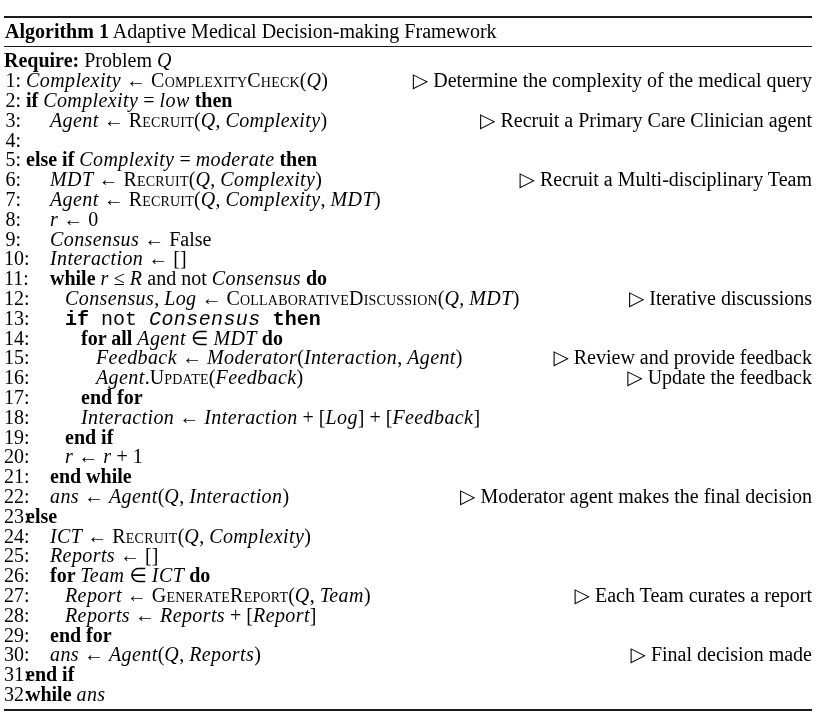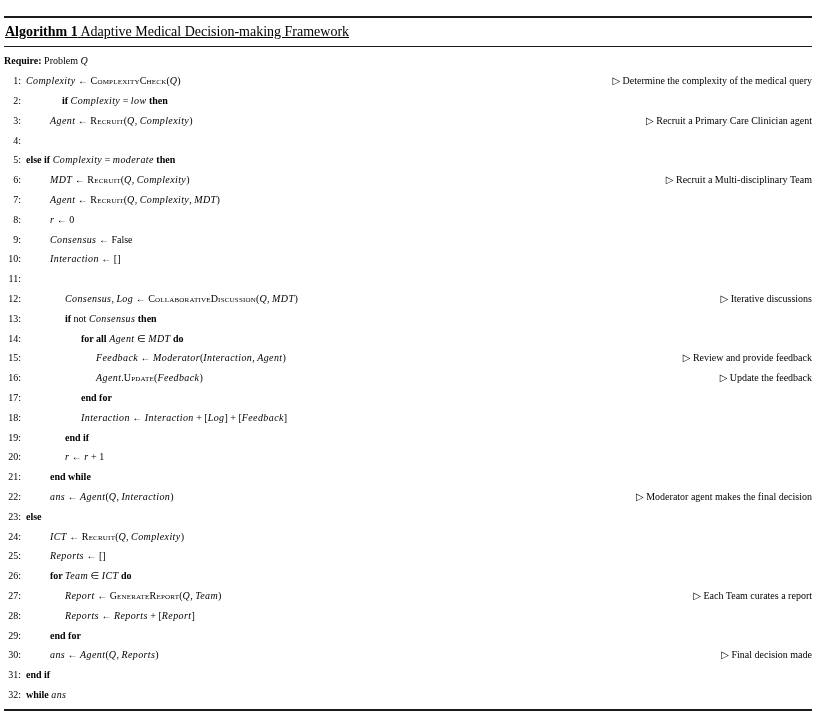--- a/index.html
+++ b/index.html
@@ -6,23 +6,23 @@
   .page {
     position:relative; width:830px; height:721px; background:#ffffff;
     font-family:"Liberation Serif", serif; color:#000;
     overflow:hidden; box-sizing:border-box;
   }
   .algo { margin-left:4px; width:808px; }
   .rule { background:#1c1c1c; width:100%; }
   .rule.thick { height:2px; }
   .rule.thin  { height:1.4px; }
   .toprule { margin-top:16px; }
-  .title { font-size:14px; line-height:21px; padding:3px 1px 4px 1px; white-space:pre;text-decoration:underline; }
+  .title { font-size:20px; line-height:21px; padding:3px 1px 4px 1px; white-space:pre; }
   .title .t-label { font-weight:bold; }
-  .algo-body { padding-top:4px; font-size:10px; }
+  .algo-body { padding-top:4px; font-size:20px; }
   .line { display:flex; align-items:baseline; height:19.8px; line-height:19.8px; white-space:pre; }
   .num { flex:0 0 17px; width:17px; text-align:right; }
   .code { }
   .comment { margin-left:auto; padding-left:8px; text-align:right; }
   .kw { font-weight:bold; }
   .vr { font-style:italic; letter-spacing:0.4px; }
   .fn { font-variant:small-caps; letter-spacing:0.2px; }
   .tx { }
   .req-label { font-weight:bold; }
   .botrule { margin-top:4px; }
@@ -31,32 +31,32 @@
 <body>
 
 <div class="page">
   <div class="algo">
     <div class="rule thick toprule"></div>
     <div class="title"><span class="t-label">Algorithm 1</span><span class="t-text"> Adaptive Medical Decision-making Framework</span></div>
     <div class="rule thin"></div>
     <div class="algo-body">
       <div class="line"><span class="req-label">Require:</span><span class="code" id="require-code"><span class="tx"> Problem </span><span class="vr">Q</span></span></div>
     <div class="line"><span class="num">1:</span><span class="code" style="padding-left: 5px;"><span class="vr">Complexity</span><span class="tx"> ← </span><span class="fn">ComplexityCheck</span><span class="tx">(</span><span class="vr">Q</span><span class="tx">)</span></span><span class="comment">▷ Determine the complexity of the medical query</span></div>
-        <div class="line"><span class="num">2:</span><span class="code" style="padding-left: 5px; margin-left: 36px;"><span class="kw">if </span><span class="vr">Complexity</span><span class="tx"> = </span><span class="vr">low</span><span class="kw"> then</span></span></div>
+        <div class="line"><span class="num">2:</span><span class="code" style="padding-left: 5px;"><span class="kw">if </span><span class="vr">Complexity</span><span class="tx"> = </span><span class="vr">low</span><span class="kw"> then</span></span></div>
         <div class="line"><span class="num">3:</span><span class="code" style="padding-left: 29px;"><span class="vr">Agent</span><span class="tx"> ← </span><span class="fn">Recruit</span><span class="tx">(</span><span class="vr">Q</span><span class="tx">, </span><span class="vr">Complexity</span><span class="tx">)</span></span><span class="comment">▷ Recruit a Primary Care Clinician agent</span></div>
         <div class="line"><span class="num">4:</span></div>
         <div class="line"><span class="num">5:</span><span class="code" style="padding-left: 5px;"><span class="kw">else if </span><span class="vr">Complexity</span><span class="tx"> = </span><span class="vr">moderate</span><span class="kw"> then</span></span></div>
         <div class="line"><span class="num">6:</span><span class="code" style="padding-left: 29px;"><span class="vr">MDT</span><span class="tx"> ← </span><span class="fn">Recruit</span><span class="tx">(</span><span class="vr">Q</span><span class="tx">, </span><span class="vr">Complexity</span><span class="tx">)</span></span><span class="comment">▷ Recruit a Multi-disciplinary Team</span></div>
         <div class="line"><span class="num">7:</span><span class="code" style="padding-left: 29px;"><span class="vr">Agent</span><span class="tx"> ← </span><span class="fn">Recruit</span><span class="tx">(</span><span class="vr">Q</span><span class="tx">, </span><span class="vr">Complexity</span><span class="tx">, </span><span class="vr">MDT</span><span class="tx">)</span></span></div>
         <div class="line"><span class="num">8:</span><span class="code" style="padding-left: 29px;"><span class="vr">r</span><span class="tx"> ← 0</span></span></div>
         <div class="line"><span class="num">9:</span><span class="code" style="padding-left: 29px;"><span class="vr">Consensus</span><span class="tx"> ← False</span></span></div>
         <div class="line"><span class="num">10:</span><span class="code" style="padding-left: 29px;"><span class="vr">Interaction</span><span class="tx"> ← []</span></span></div>
-        <div class="line"><span class="num">11:</span></div>
+        <div class="line"><span class="num">11:</span><span class="code" style="padding-left: 29px;"><span class="kw">while </span><span class="vr">r</span><span class="tx"> ≤ </span><span class="vr">R</span><span class="tx"> and not </span><span class="vr">Consensus</span><span class="kw"> do</span></span></div>
         <div class="line"><span class="num">12:</span><span class="code" style="padding-left: 44px;"><span class="vr">Consensus</span><span class="tx">, </span><span class="vr">Log</span><span class="tx"> ← </span><span class="fn">CollaborativeDiscussion</span><span class="tx">(</span><span class="vr">Q</span><span class="tx">, </span><span class="vr">MDT</span><span class="tx">)</span></span><span class="comment">▷ Iterative discussions</span></div>
-        <div class="line"><span class="num">13:</span><span class="code" style="padding-left: 44px;"><span class="kw">if</span><span class="tx"> not </span><span class="vr">Consensus</span><span class="kw"> then</span></span></div>
+        <div class="line"><span class="num">13:</span><span class="code" style="padding-left: 44px; font-family: Liberation Mono, monospace;"><span class="kw">if</span><span class="tx"> not </span><span class="vr">Consensus</span><span class="kw"> then</span></span></div>
         <div class="line"><span class="num">14:</span><span class="code" style="padding-left: 60px;"><span class="kw">for all </span><span class="vr">Agent</span><span class="tx"> ∈ </span><span class="vr">MDT</span><span class="kw"> do</span></span></div>
         <div class="line"><span class="num">15:</span><span class="code" style="padding-left: 75px;"><span class="vr">Feedback</span><span class="tx"> ← </span><span class="vr">Moderator</span><span class="tx">(</span><span class="vr">Interaction</span><span class="tx">, </span><span class="vr">Agent</span><span class="tx">)</span></span><span class="comment">▷ Review and provide feedback</span></div>
         <div class="line"><span class="num">16:</span><span class="code" style="padding-left: 75px;"><span class="vr">Agent</span><span class="tx">.</span><span class="fn">Update</span><span class="tx">(</span><span class="vr">Feedback</span><span class="tx">)</span></span><span class="comment">▷ Update the feedback</span></div>
         <div class="line"><span class="num">17:</span><span class="code" style="padding-left: 60px;"><span class="kw">end for</span></span></div>
         <div class="line"><span class="num">18:</span><span class="code" style="padding-left: 60px; text-align: right;"><span class="vr">Interaction</span><span class="tx"> ← </span><span class="vr">Interaction</span><span class="tx"> + [</span><span class="vr">Log</span><span class="tx">] + [</span><span class="vr">Feedback</span><span class="tx">]</span></span></div>
         <div class="line"><span class="num">19:</span><span class="code" style="padding-left: 44px;"><span class="kw">end if</span></span></div>
         <div class="line"><span class="num">20:</span><span class="code" style="padding-left: 44px;"><span class="vr">r</span><span class="tx"> ← </span><span class="vr">r</span><span class="tx"> + 1</span></span></div>
         <div class="line"><span class="num">21:</span><span class="code" style="padding-left: 29px;"><span class="kw">end while</span></span></div>
         <div class="line"><span class="num">22:</span><span class="code" style="padding-left: 29px;"><span class="vr">ans</span><span class="tx"> ← </span><span class="vr">Agent</span><span class="tx">(</span><span class="vr">Q</span><span class="tx">, </span><span class="vr">Interaction</span><span class="tx">)</span></span><span class="comment">▷ Moderator agent makes the final decision</span></div>
         <div class="line"><span class="num">23:</span><span class="code" style="padding-left: 5px;"><span class="kw">else</span></span></div>

